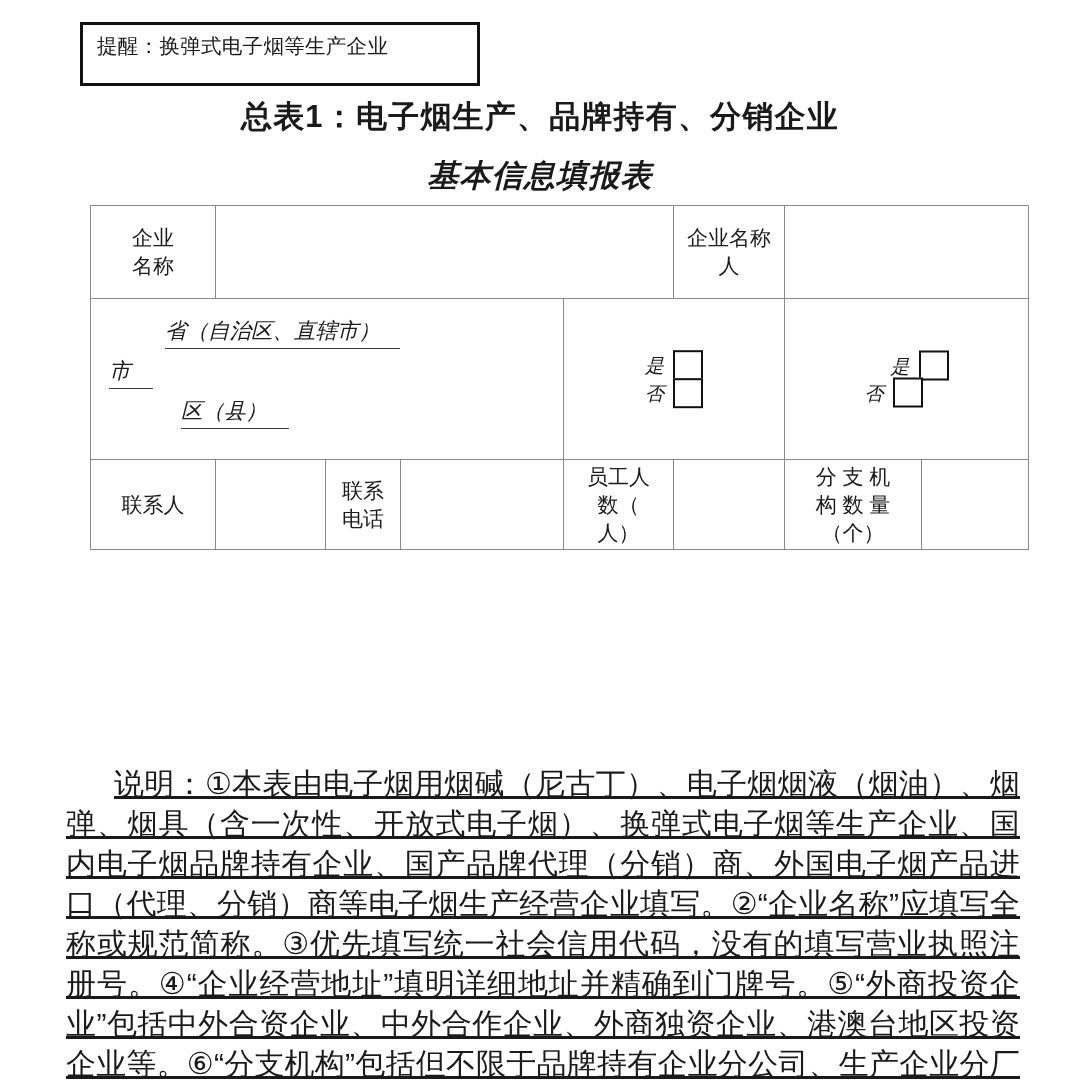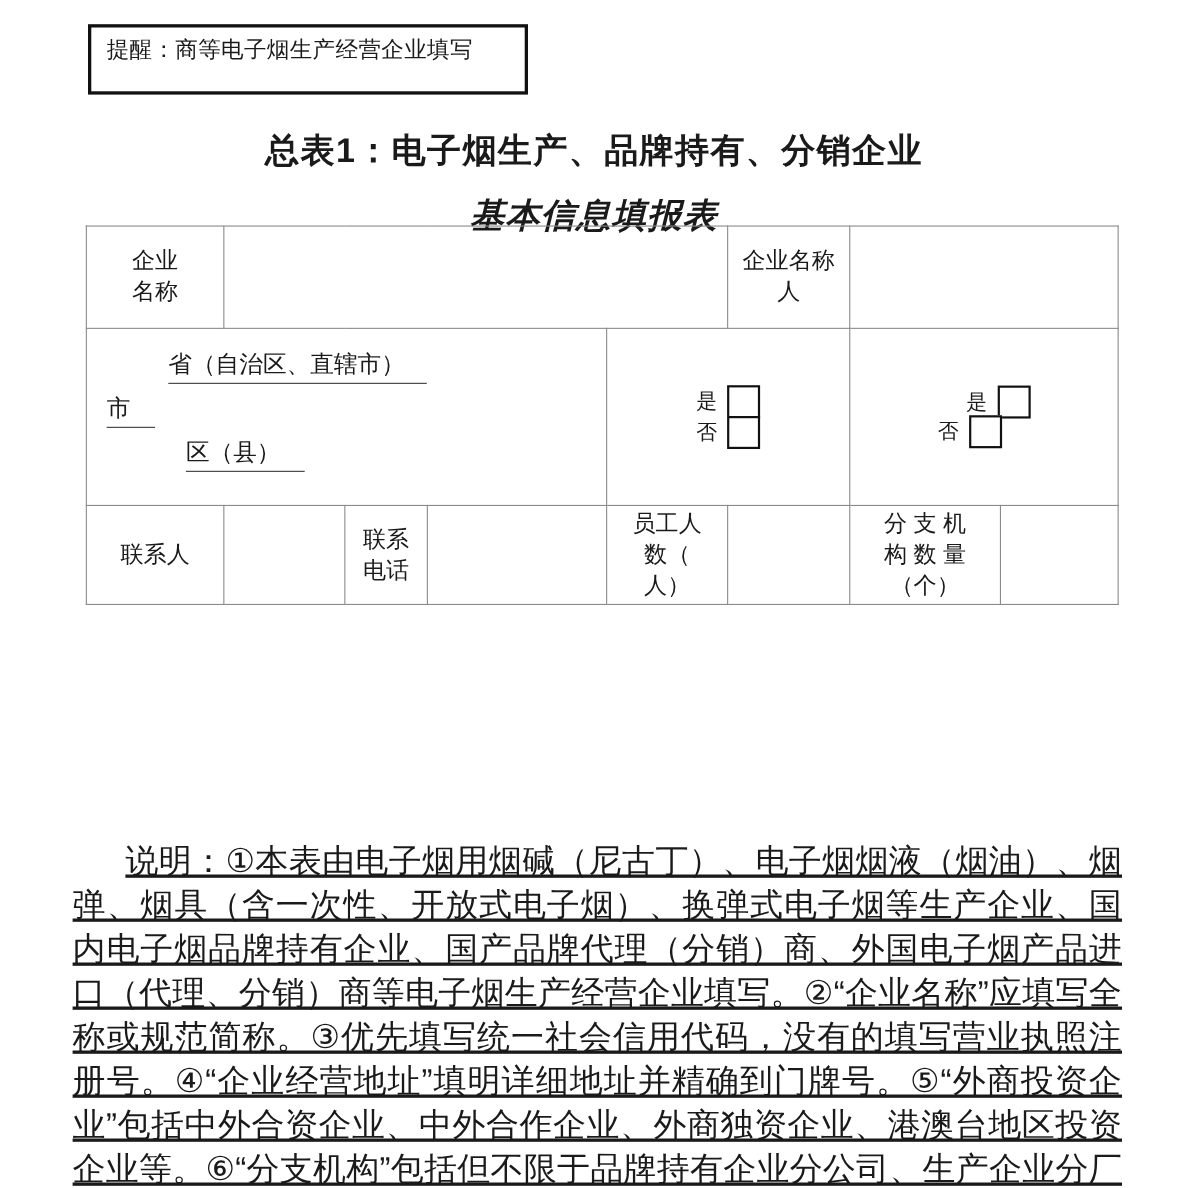--- a/index.html
+++ b/index.html
@@ -36,49 +36,48 @@
 
   
   #title-main, #title-sub {
     position: absolute;
     left: 0;
     width: 1080px;
     text-align: center;
     font-size: 31px;
     font-weight: bold;
     letter-spacing: 1.2px;
-    margin-top: 20px;
   }
   #title-main { top: 96px; }
   #title-sub  { top: 155px; font-style: italic; }
 
   
   #form-table {
     position: absolute;
-    left: 78px;
+    left: 90px;
     top: 205px;
     width: 938px;
     border-collapse: collapse;
     table-layout: fixed;
   }
   #form-table td {
     border: 1.6px solid #8a8a8a;
     padding: 0;
     vertical-align: middle;
     text-align: center;
     font-size: 21px;
     line-height: 29px;
   }
   .cell-pad { padding: 4px 6px; }
   .blank-cell { }
 
   .r1 { height: 93px; }
   .r2 { height: 88px; }
   .r3 { height: 88px; }
-  .r4 { height: 160px; }
+  .r4 { height: 160px; font-style: italic; }
   .r5 { height: 90px; }
 
   
   .addr-cell {
     position: relative;
     text-align: left;
     height: 160px;
   }
   .addr-line {
     position: absolute;
@@ -155,21 +154,21 @@
     text-align: justify;
     text-justify: inter-character;
     text-decoration: underline;
   }
   #notes .first-line { text-indent: 48px; }
 </style>
 </head>
 <body>
 
 <div id="reminder-box">
-  <div class="line">提醒：商等电子烟生产经营企业填写</div>
+  <div class="line">提醒：换弹式电子烟等生产企业</div>
 </div>
 
 <div id="title-main">总表1：电子烟生产、品牌持有、分销企业</div>
 <div id="title-sub">基本信息填报表</div>
 
 <table id="form-table">
   <colgroup>
     <col style="width:125px">
     <col style="width:110px">
     <col style="width:75px">

